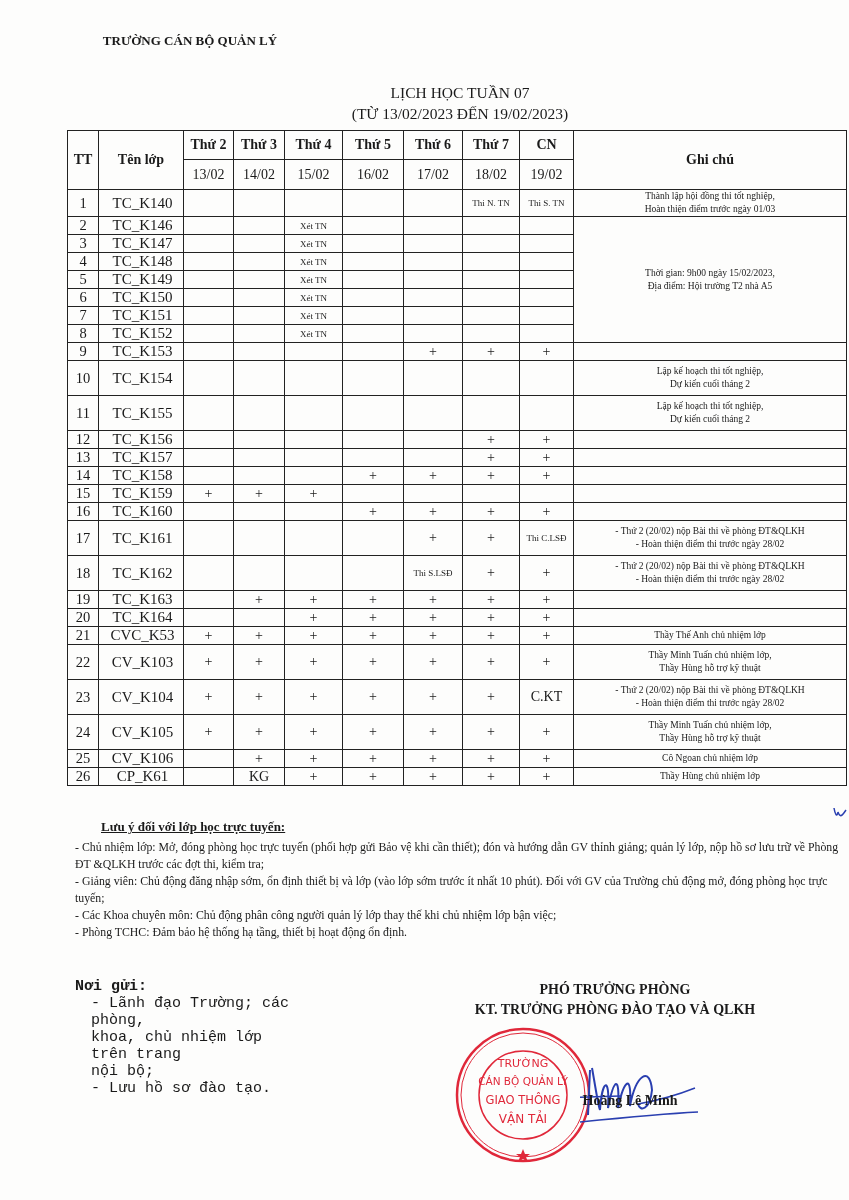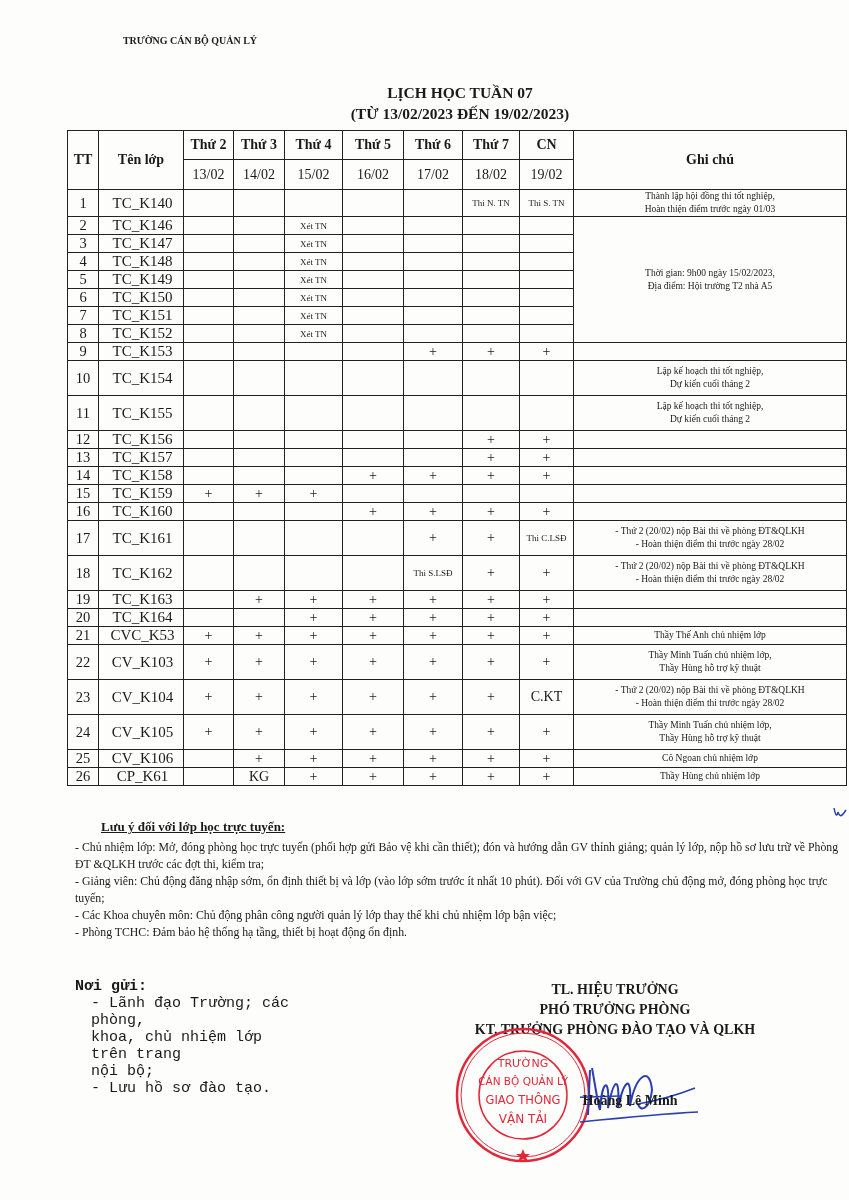--- a/index.html
+++ b/index.html
@@ -1,21 +1,21 @@
 <!DOCTYPE html>
 <html><head>
 <meta charset="utf-8">
 <style>
   html, body { margin: 0; padding: 0; background: #fdfdfc; }
   body { width: 849px; height: 1200px; position: relative; overflow: hidden;
          font-family: "Liberation Serif", "DejaVu Serif", serif; color: #1a1a1a; }
   .abs { position: absolute; }
   .school { left: 70px; top: 30px; width: 240px; text-align: center; font-weight: bold;
-            font-size: 10px; line-height: 22px; }
-  .title { left: 290px; top: 82px; width: 340px; text-align: center; font-weight: bold;
+            font-size: 13px; line-height: 22px; }
+  .title { left: 290px; top: 82px; width: 340px; text-align: center; font-weight: normal;
            font-size: 15.5px; line-height: 21px; }
   table.sched { position: absolute; left: 67px; top: 130px; border-collapse: collapse;
                 table-layout: fixed; width: 779px; }
   table.sched td, table.sched th { border: 1.2px solid #222; padding: 0; text-align: center;
                 vertical-align: middle; overflow: hidden; white-space: nowrap; }
   table.sched th { font-weight: bold; font-size: 14px; }
   th.dayname { height: 28px; }
   th.daydate { height: 29px; font-weight: normal !important; font-size: 14px; }
   th.hdr-big { font-size: 15px; }
   td.tt { font-size: 14.5px; }
@@ -406,21 +406,20 @@
 
 <div class="abs sender">
   <div class="lbl">Nơi gửi:</div>
   <div class="it">- Lãnh đạo Trường; các phòng,</div>
   <div class="it">khoa, chủ nhiệm lớp trên trang</div>
   <div class="it">nội bộ;</div>
   <div class="it">- Lưu hồ sơ đào tạo.</div>
 </div>
 
 <div class="abs sign">
-  <div>TL. HIỆU TRƯỞNG</div>
   <div>PHÓ TRƯỞNG PHÒNG</div>
   <div>KT. TRƯỞNG PHÒNG ĐÀO TẠO VÀ QLKH</div>
 </div>
 
 <svg class="abs stamp" width="140" height="140" viewBox="0 0 140 140">
   <circle cx="70" cy="70" r="66" fill="none" stroke="#e0283a" stroke-width="2.5"></circle>
   <circle cx="70" cy="70" r="62" fill="none" stroke="#e0283a" stroke-width="1"></circle>
   <circle cx="70" cy="70" r="44" fill="none" stroke="#e0283a" stroke-width="1.5"></circle>
   <text x="70" y="42" text-anchor="middle" font-size="11" fill="#e0283a" font-family="DejaVu Sans, sans-serif">TRƯỜNG</text>
   <text x="70" y="60" text-anchor="middle" font-size="10.5" fill="#e0283a" font-family="DejaVu Sans, sans-serif">CÁN BỘ QUẢN LÝ</text>

